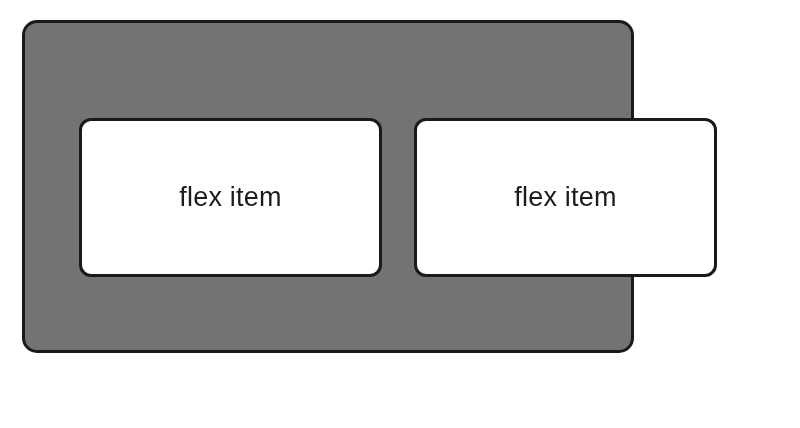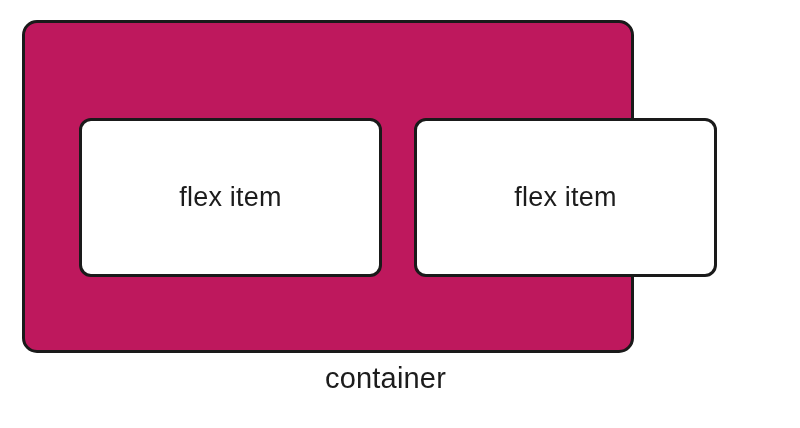--- a/index.html
+++ b/index.html
@@ -28,21 +28,21 @@
   
   .container-box {
     position: absolute;
     left: 22px;
     top: 20px;
     width: 612px;
     height: 333px;
     box-sizing: border-box;
     border: 3px solid #1a1a1a;
     border-radius: 15px;
-    background: #be185d;
+    background: #737373;
   }
 
   
   .flex-row {
     position: absolute;
     left: 54px;      
     top: 95px;       
     width: 638px;    
     height: 159px;   
     display: flex;
@@ -99,15 +99,14 @@
       </div>
 
       <div class="flex-item">
         <span class="flex-item-label">flex item</span>
       </div>
 
     </div>
 
   </div>
 
-  <div class="container-caption">container</div>
 
 </div>
 
 </body></html>

